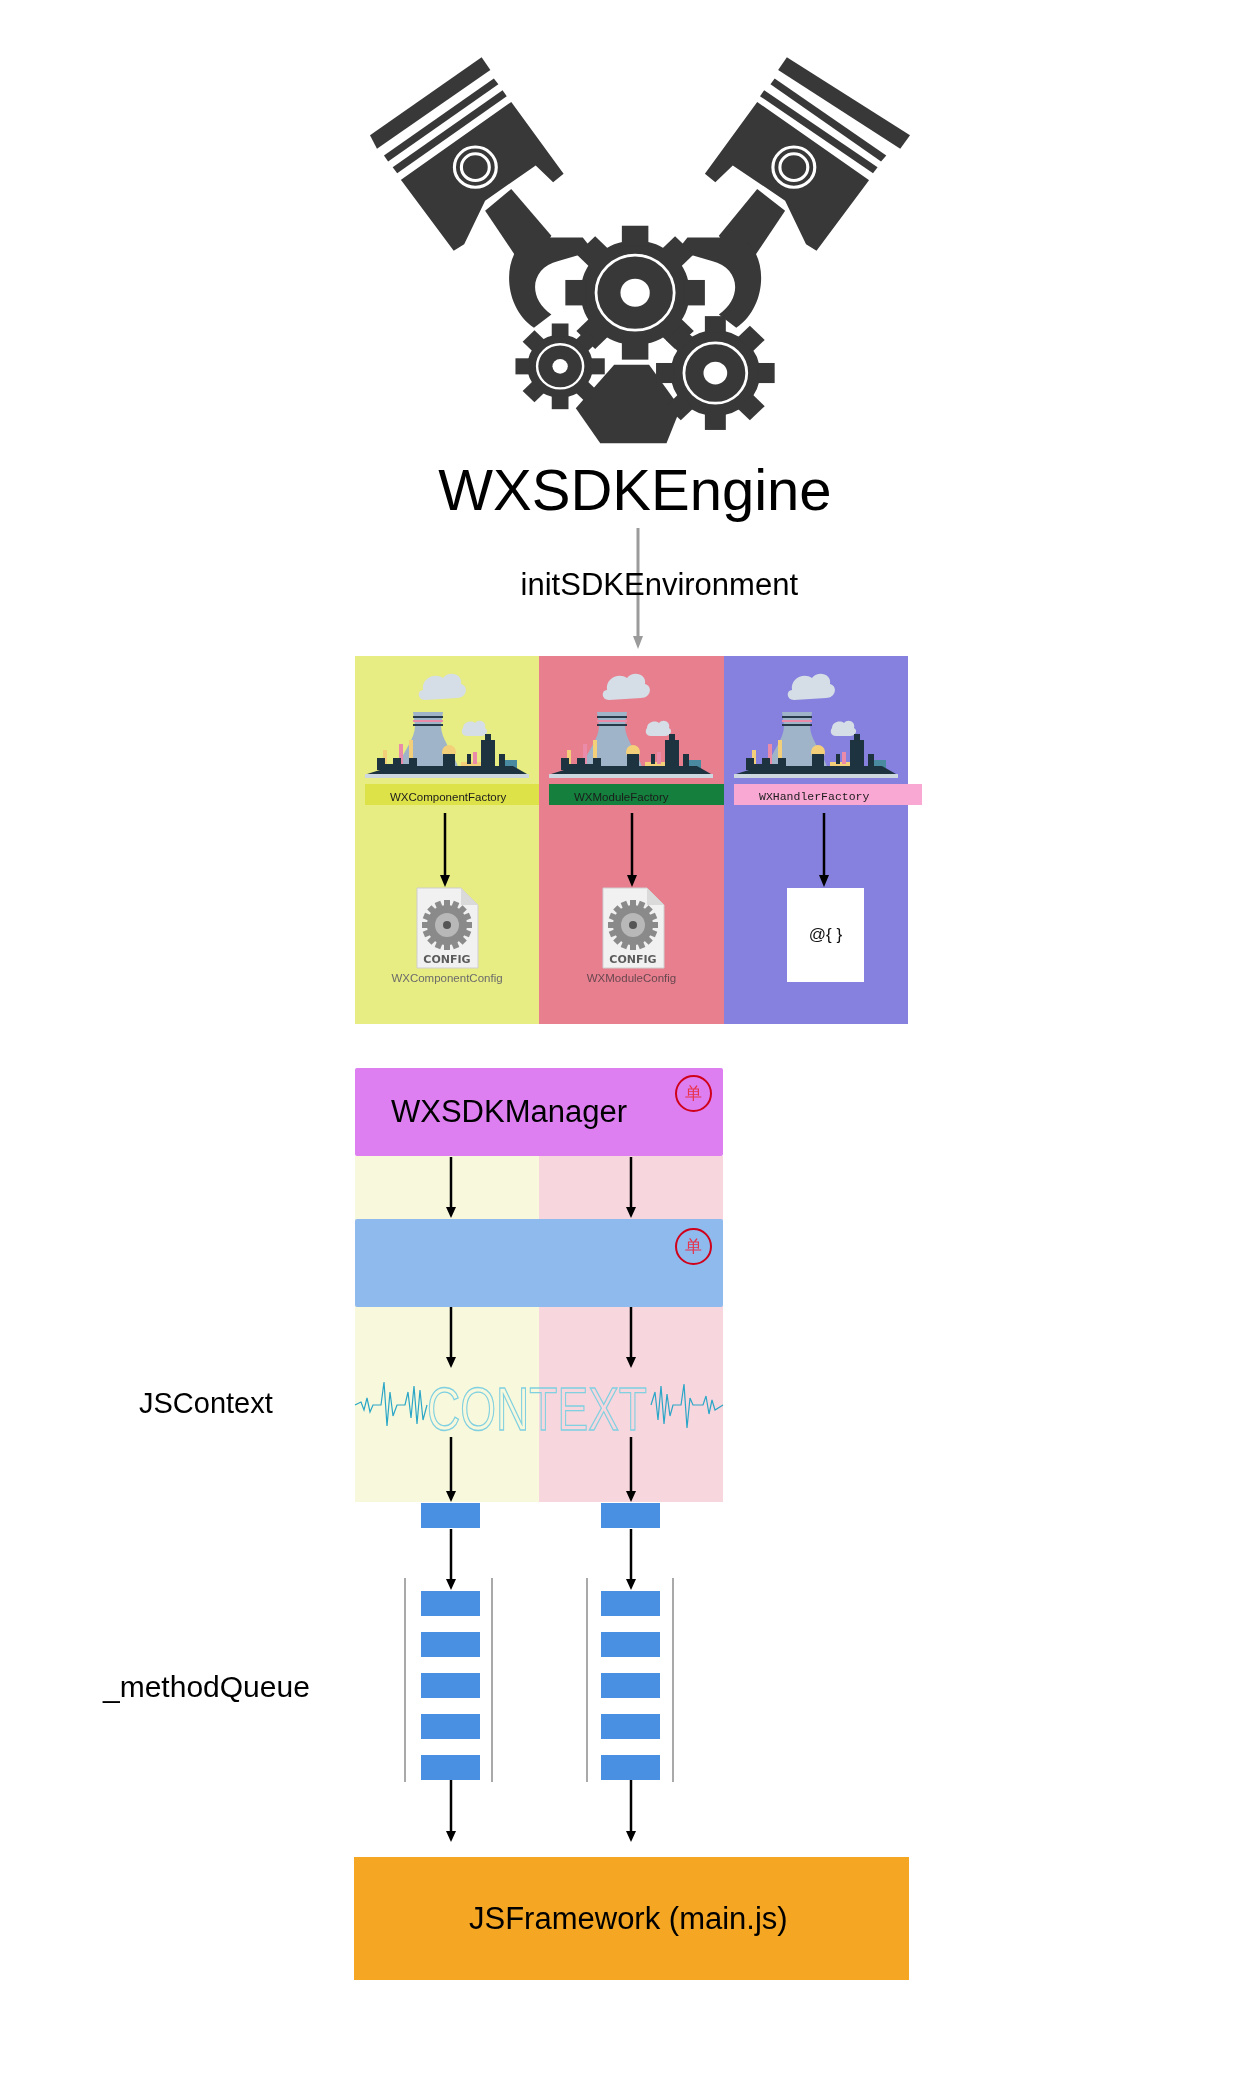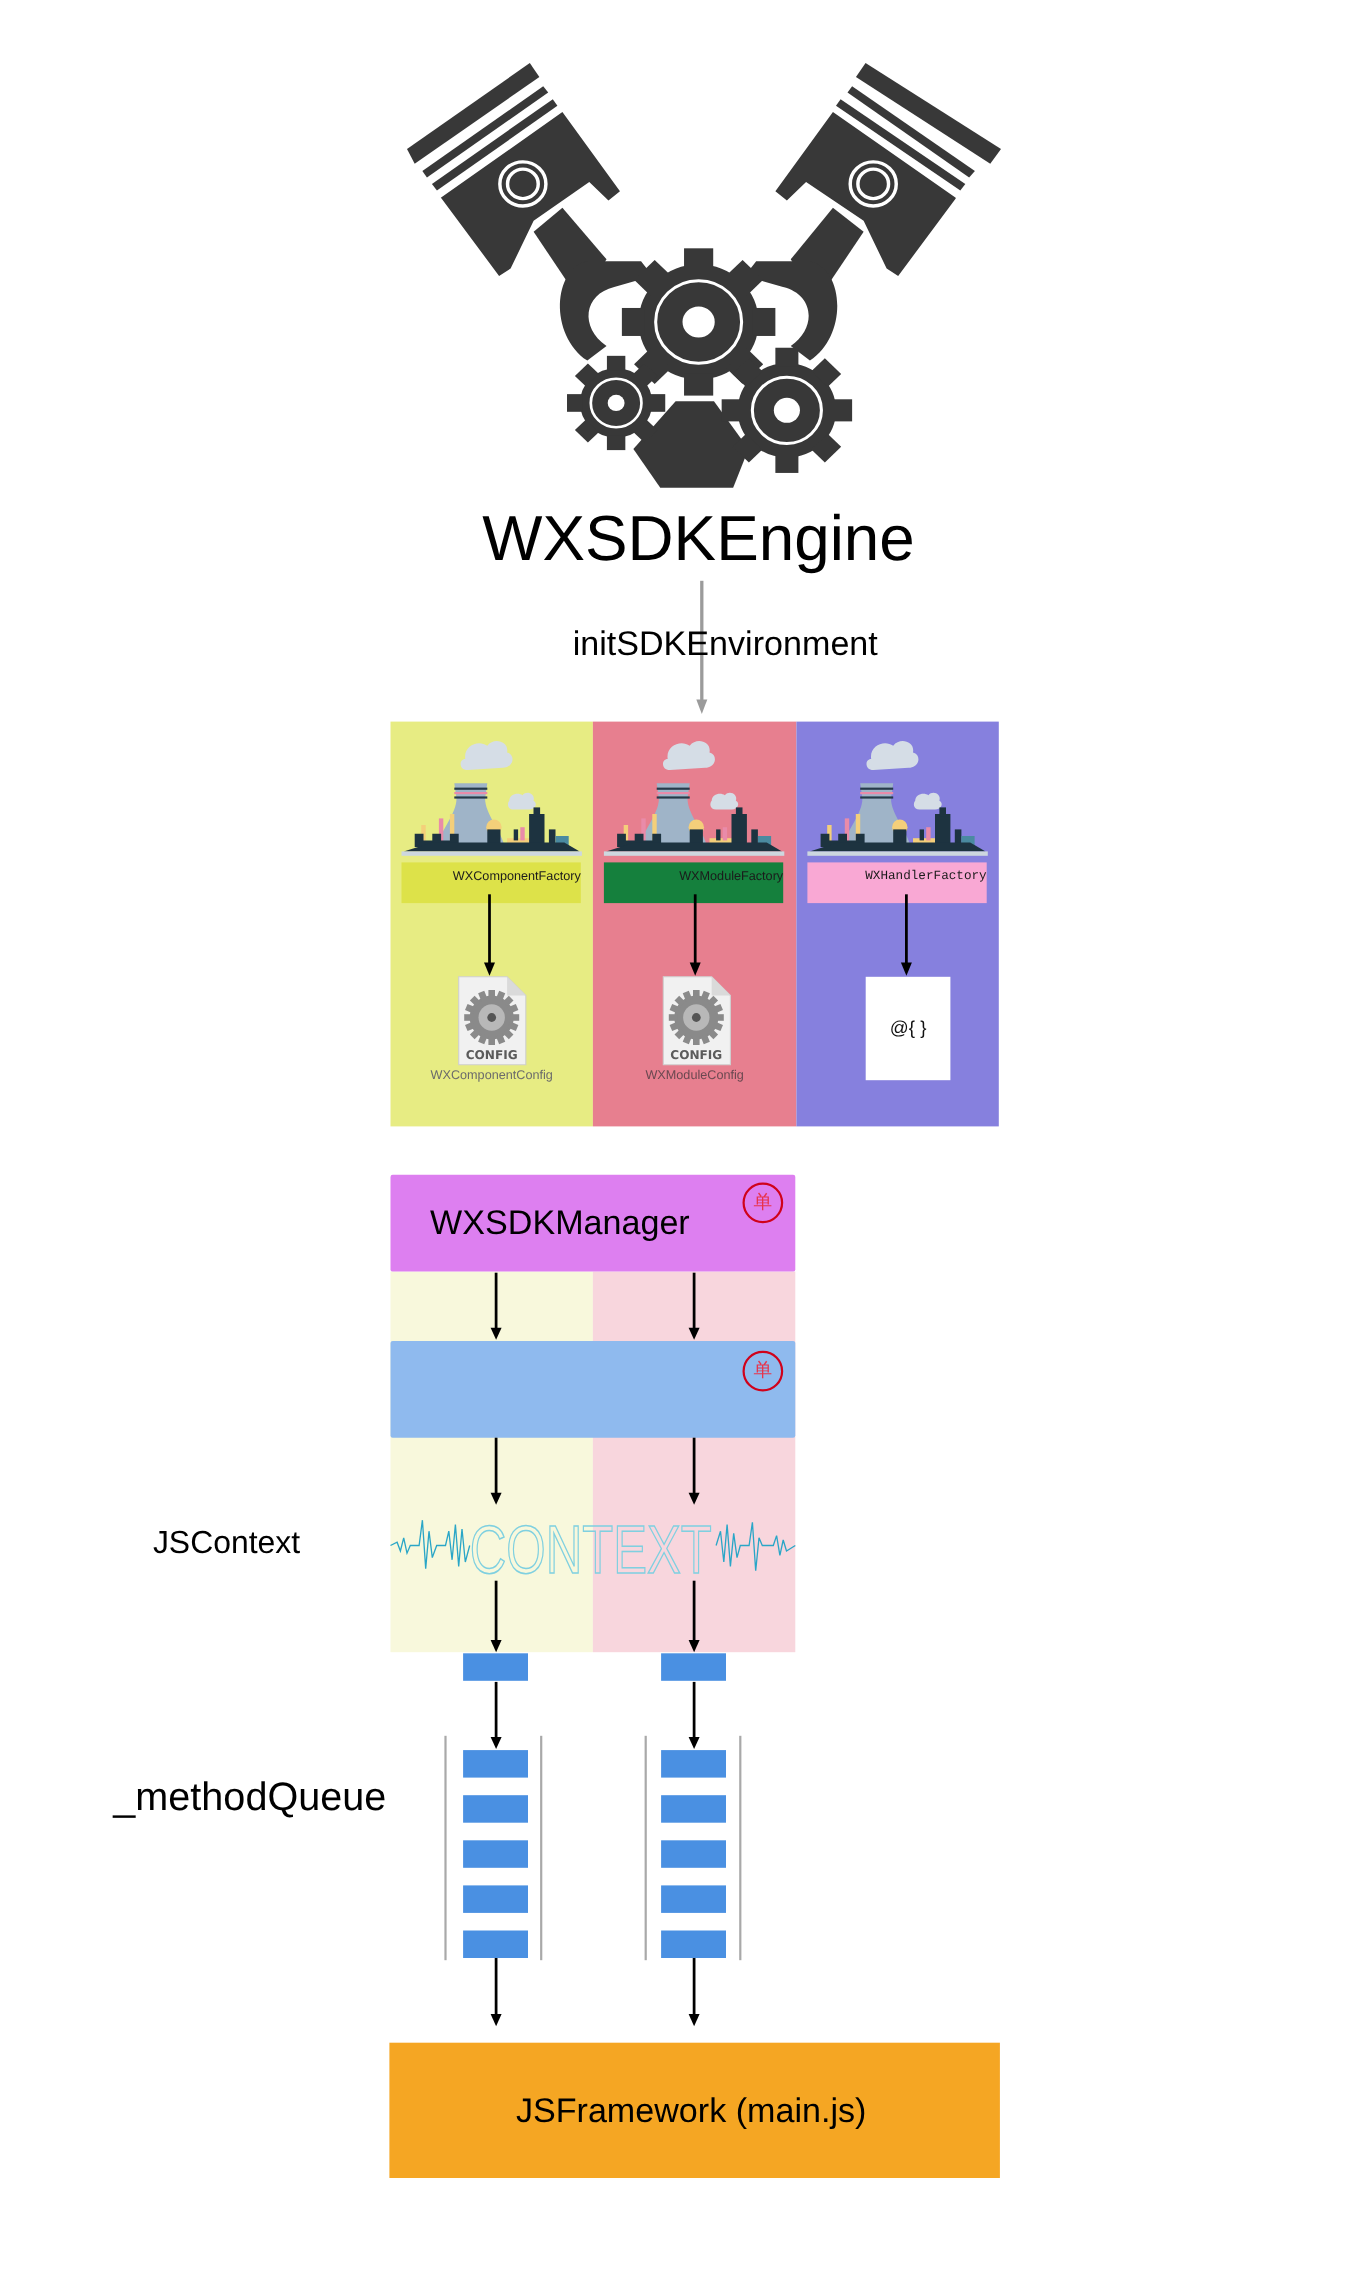--- a/index.html
+++ b/index.html
@@ -9,40 +9,40 @@
   #engine{left:370px;top:50px;width:540px;height:395px;}
   #title{left:420px;top:458px;width:430px;text-align:center;font-size:58px;line-height:64px;}
   #init-arrow{left:632px;top:528px;width:12px;height:122px;}
   #init-label{left:470px;top:566px;width:328px;text-align:right;font-size:31px;line-height:38px;}
   
   .col{top:656px;height:368px;}
   .col-y{left:355px;width:184px;background:#e7ec83;}
   .col-r{left:539px;width:185px;background:#e77f8f;}
   .col-p{left:724px;width:184px;background:#8680de;}
   .factory{position:absolute;left:8px;top:14px;width:168px;height:112px;}
-  .flabel{position:absolute;left:10px;top:128px;width:163px;height:37px;font-size:11.5px;line-height:26px;text-align:right;color:#1b1b1b;}
+  .flabel{position:absolute;left:10px;top:128px;width:163px;height:21px;font-size:11.5px;line-height:26px;text-align:left;color:#1b1b1b;padding-left:25px;}
   .col-y .flabel{background:#dde249;}
   .col-r .flabel{background:#15803d;}
   .col-p .flabel{background:#f9a8d4;font-family:Liberation Mono, monospace;}
   .varrow{position:absolute;}
   .doc{position:absolute;top:231px;left:60px;width:64px;height:82px;}
   .cfglabel{position:absolute;top:316px;left:0;width:100%;text-align:center;font-size:11.5px;color:#6b6b6b;}
   .col-r .cfglabel{color:#6a4850;}
   .dict{position:absolute;left:63px;top:232px;width:77px;height:94px;background:#fff;font-size:17px;text-align:center;line-height:94px;color:#111;}
   
   .bg-y{left:355px;top:1156px;width:184px;height:346px;background:#f8f8dc;}
   .bg-p{left:539px;top:1156px;width:184px;height:346px;background:#f8d6dd;}
   .mgr{left:355px;width:368px;height:88px;border-radius:2px;font-size:31px;line-height:88px;}
   #sdkmgr{top:1068px;background:#dd7ff0;}
   #bridgemgr{top:1219px;background:#8fbaee;}
   #sdkmgr .mgrlabel{position:absolute;left:36px;top:0;}
   #bridgemgr .mgrlabel{position:absolute;left:18px;top:0;}
   .badge{position:absolute;width:33px;height:33px;border:2px solid #d0021b;border-radius:50%;color:#e8334a;font-size:17px;line-height:33px;text-align:center;font-family:"DejaVu Sans",sans-serif;}
   #ctx-label{left:139px;top:1384px;font-size:29px;line-height:38px;}
-  #mq-label{left:103px;top:1614px;font-size:36px;line-height:38px;}
+  #mq-label{left:103px;top:1668px;font-size:30px;line-height:38px;}
   #context-art{left:355px;top:1372px;width:321px;height:66px;}
   .qbox{position:absolute;background:#4a90e2;width:59px;height:25px;}
   .rail{position:absolute;width:2px;background:#a9a9a9;top:1578px;height:204px;}
   #jsfw{left:354px;top:1857px;width:555px;height:123px;background:#f5a623;font-size:31px;line-height:123px;}
   #jsfw .fwlabel{position:absolute;left:115px;top:0;}
   svg{display:block;overflow:visible;}
 </style>
 </head>
 <body>
 

